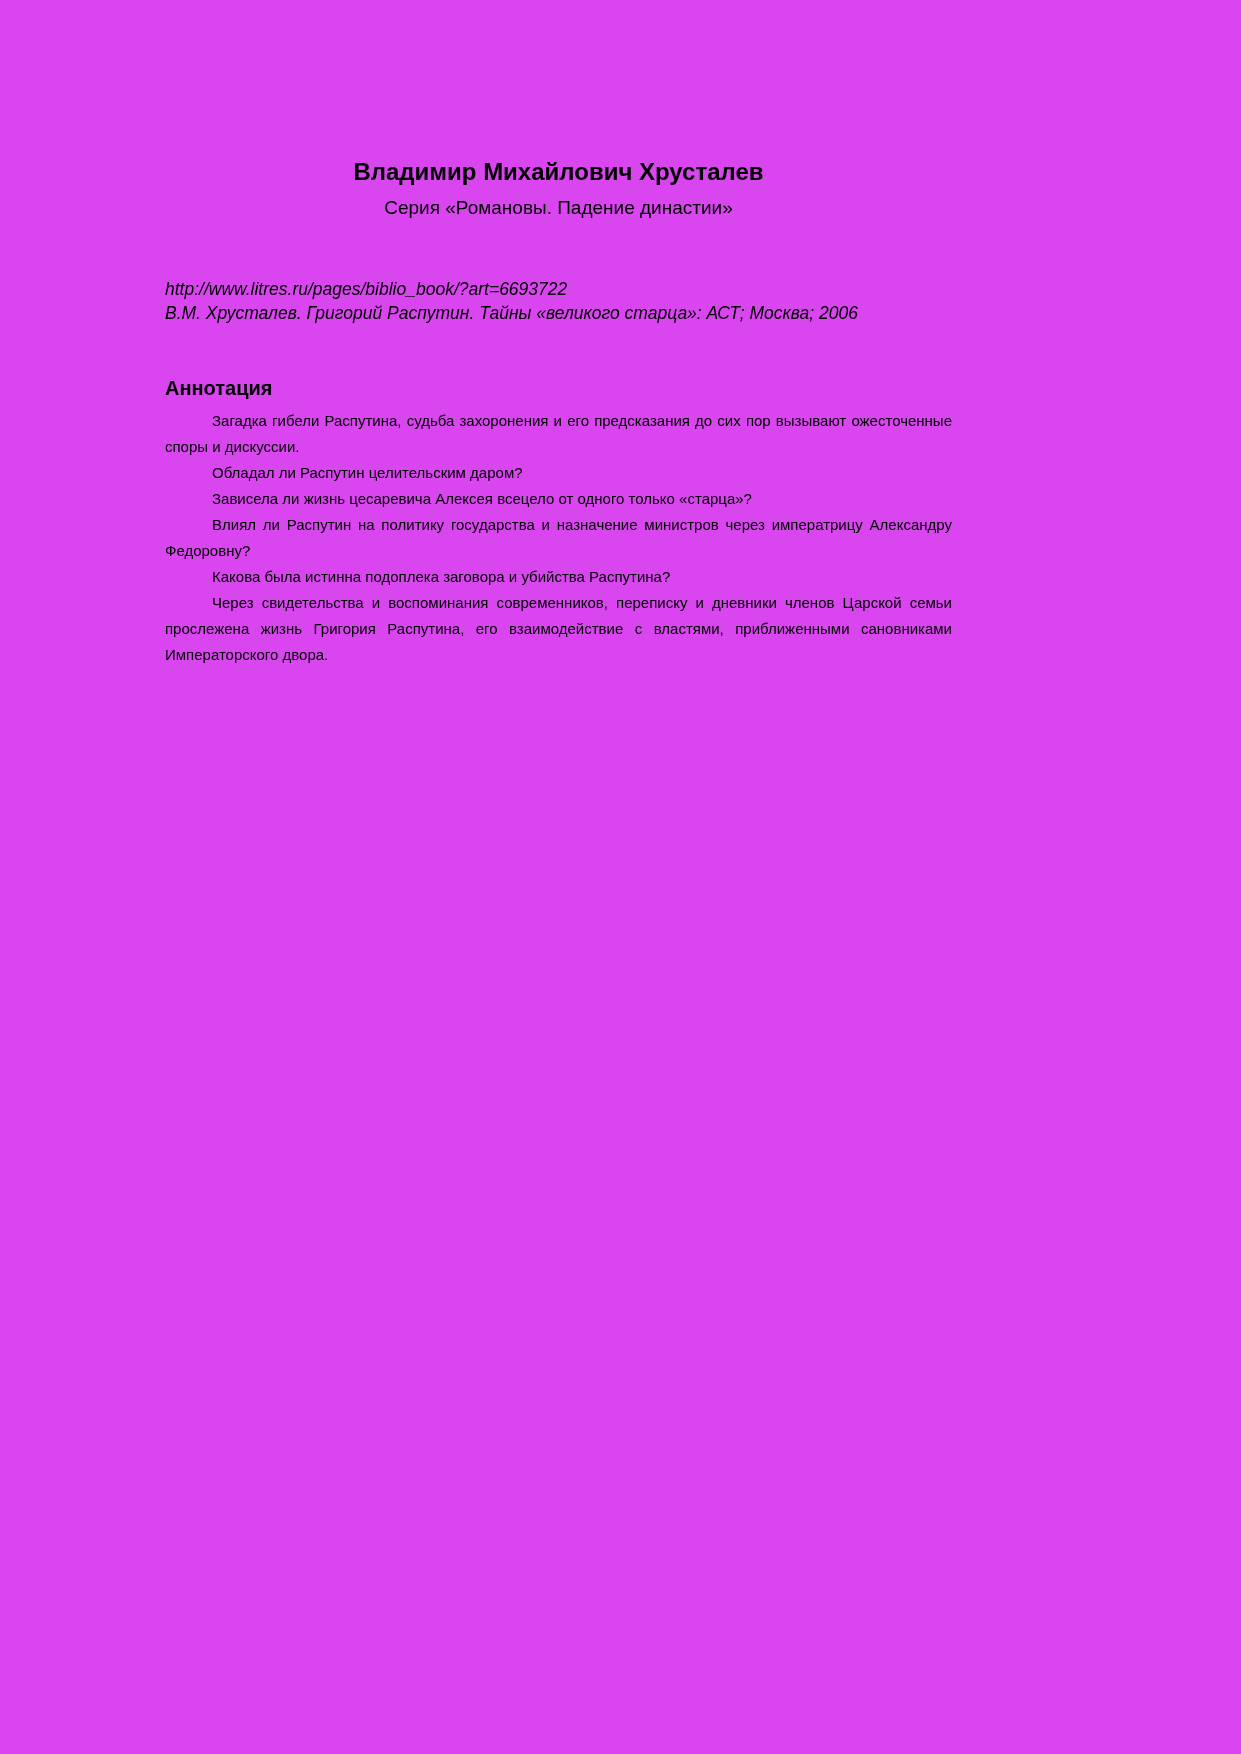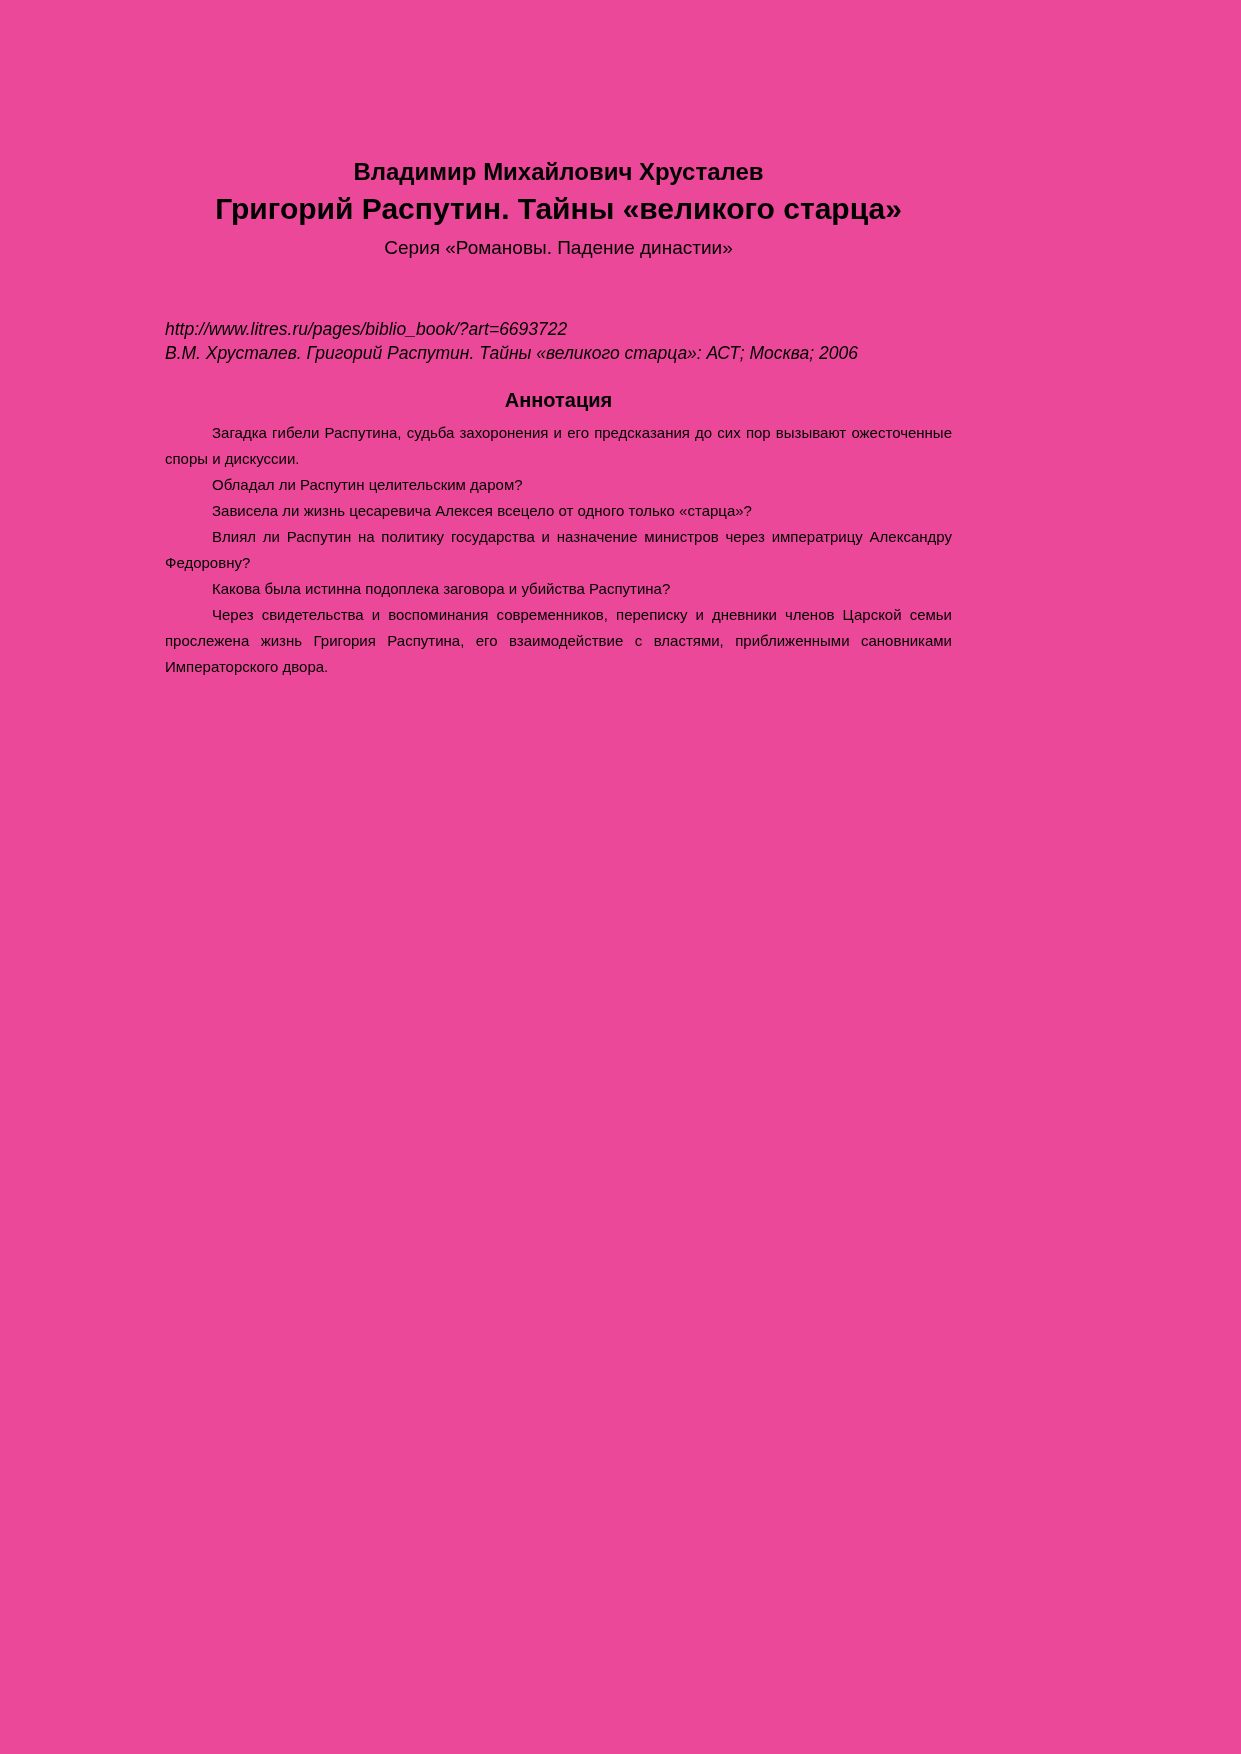--- a/index.html
+++ b/index.html
@@ -4,21 +4,21 @@
 <style>
   * { margin: 0; padding: 0; box-sizing: border-box; }
   html, body { background: #e8e8e8; }
   body { font-family: "Liberation Sans", sans-serif; }
 
   .page {
     position: relative;
     width: 1241px;
     height: 1754px;
     margin: 0 auto;
-    background: #ec4899;
+    background: #d946ef;
     color: #000000;
     overflow: hidden;
   }
 
   .content {
     position: absolute;
     left: 165px;
     top: 156px;
     width: 787px;
   }
@@ -49,22 +49,21 @@
   .meta-block {
     margin-top: 52px;
     text-align: left;
     font-style: italic;
     font-size: 17.5px;
     line-height: 23.5px;
   }
   .meta-block div { white-space: nowrap; }
 
   .annotation-heading {
-    margin-top: 22px;
-    text-align: center;
+    margin-top: 50px;
     font-size: 20px;
     font-weight: bold;
     line-height: 26px;
   }
 
   .annotation-body {
     margin-top: 7px;
     font-size: 15px;
     line-height: 26px;
   }
@@ -76,21 +75,20 @@
   }
 </style>
 </head>
 <body>
 
 <div class="page">
   <div class="content">
 
     <div class="author-line">Владимир Михайлович Хрусталев</div>
 
-    <div class="book-title">Григорий Распутин. Тайны «великого старца»</div>
 
     <div class="series-line">Серия «Романовы. Падение династии»</div>
 
     <div class="meta-block">
       <div>http://www.litres.ru/pages/biblio_book/?art=6693722</div>
       <div>В.М. Хрусталев. Григорий Распутин. Тайны «великого старца»: АСТ; Москва; 2006</div>
     </div>
 
     <div class="annotation-heading">Аннотация</div>
 

